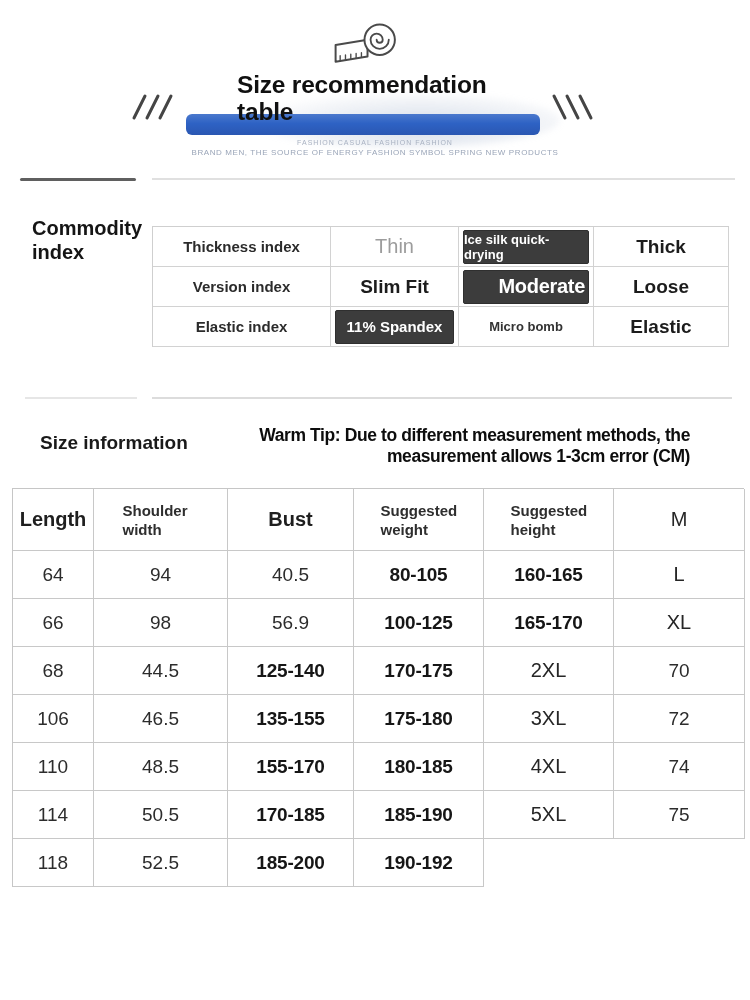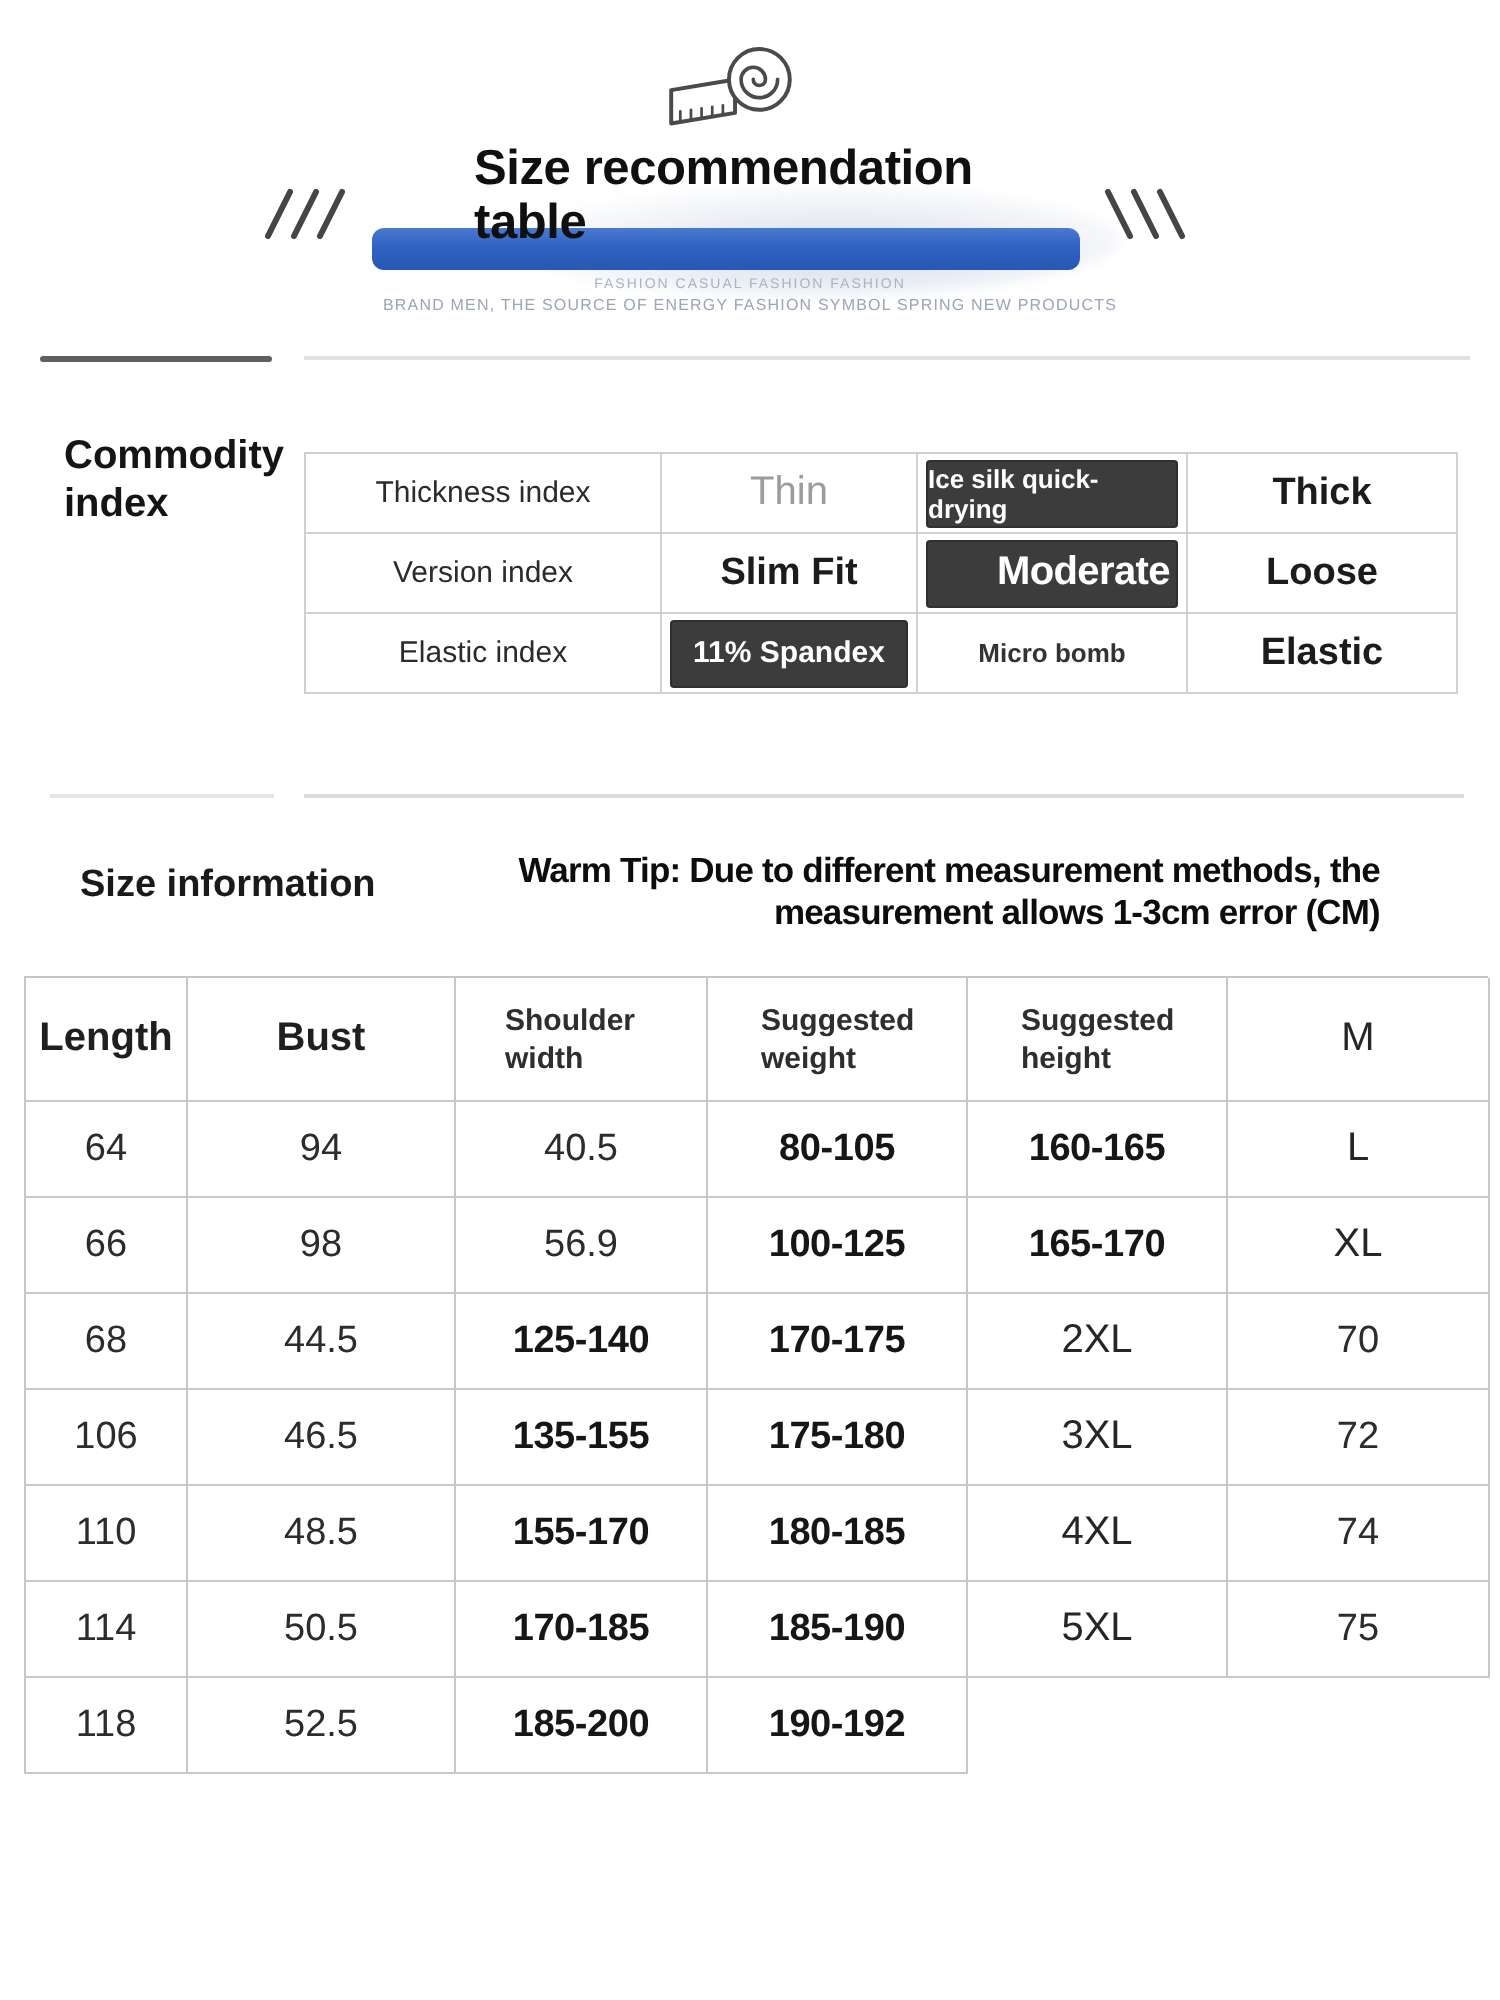--- a/index.html
+++ b/index.html
@@ -49,21 +49,21 @@
     left:152px; top:226px; width:577px;
     display:grid; grid-template-columns:178px 128px 135px 135px;
     grid-auto-rows:40px;
     border-top:1px solid #cfcfcf; border-left:1px solid #cfcfcf;
     background:#fff;
   }
   .ct-cell {
     border-right:1px solid #d2d2d2; border-bottom:1px solid #d2d2d2;
     display:flex; align-items:center; justify-content:center; overflow:hidden;
   }
-  .ct-label { font-size:15px; font-weight:400; color:#2b2b2b; }
+  .ct-label { font-size:15px; font-weight:700; color:#2b2b2b; }
   .ct-muted { font-size:20px; color:#9c9c9c; }
   .ct-strong { font-size:19px; font-weight:700; color:#1c1c1c; }
   .ct-small { font-size:13px; font-weight:700; color:#333; }
   .badge {
     background:#3c3c3c; color:#ffffff; border:1px solid #2f2f2f; border-radius:2px;
     width:calc(100% - 8px); height:34px;
     display:flex; align-items:center; justify-content:center;
   }
   .badge-sm { font-size:13px; font-weight:700; letter-spacing:0; }
   .badge-lg { font-size:20px; font-weight:700; justify-content:flex-end; padding-right:3px; letter-spacing:-0.3px;text-align:right; }
@@ -157,24 +157,24 @@
 
 <div class="abs div2a"></div>
 <div class="abs div2b"></div>
 
 <div class="abs size-heading">Size information</div>
 <div class="abs warm-tip">Warm Tip: Due to different measurement methods, the measurement allows 1-3cm error (CM)</div>
 
 <div class="abs size-table">
 
   <div class="st-cell st-h1">Length</div>
-  <div class="st-cell st-h1">Bust</div>
   <div class="st-cell st-h2">
     <div class="wrap">Shoulder width</div>
   </div>
+  <div class="st-cell st-h1">Bust</div>
   <div class="st-cell st-h2">
     <div class="wrap">Suggested weight</div>
   </div>
   <div class="st-cell st-h2">
     <div class="wrap">Suggested height</div>
   </div>
 
   <div class="st-cell c-size">M</div>
   <div class="st-cell c-num">64</div>
   <div class="st-cell c-num">94</div>

